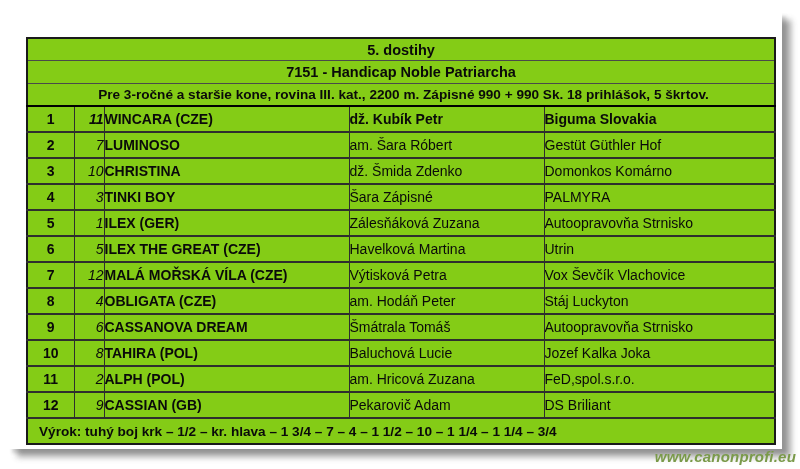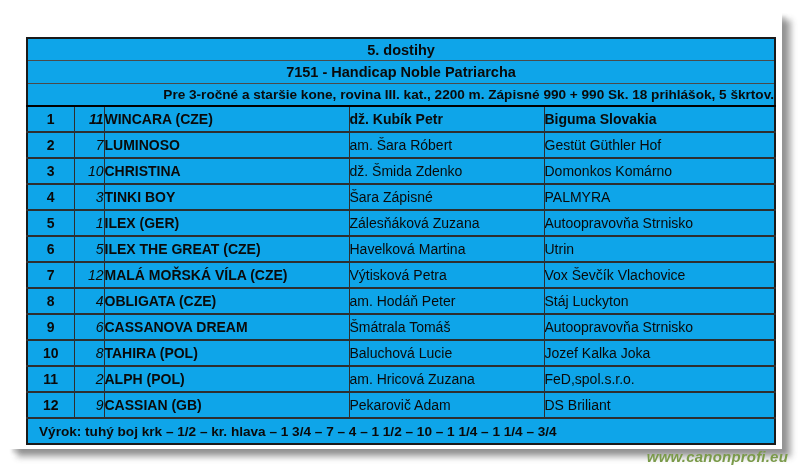--- a/index.html
+++ b/index.html
@@ -20,21 +20,21 @@
     height: 437px;
     background: #ffffff;
     box-shadow: 9px 8px 6px rgba(60,60,60,0.45), 4px 4px 3px rgba(120,120,120,0.25);
   }
   table.race-table {
     position: absolute;
     left: 26px;
     top: 37px;
     width: 748px;
     border-collapse: collapse;
-    background: #0ea5e9;
+    background: #84cc16;
     table-layout: fixed;
     border: 2px solid #1a1a1a;
     color: #0a0a0a;
   }
   table.race-table td {
     padding: 0;
     overflow: hidden;
     white-space: nowrap;
   }
   tr.hdr td {
@@ -44,21 +44,21 @@
     font-weight: bold;
     text-align: center;
   }
   tr.hdr2 td { height: 22px; }
   tr.cond td {
     height: 21px;
     border: 1px solid #111;
     border-bottom: 2px solid #000;
     font-size: 13.6px;
     font-weight: bold;
-    text-align: right;
+    text-align: center;
     padding-left: 5px;
   }
   tbody.results td {
     height: 24px;
     border: 2px solid #2e2e2e;
     border-left-width: 1px;
     border-right-width: 1px;
     font-size: 14px;
   }
   td.col-rank {
@@ -83,21 +83,21 @@
     height: 24px;
     border: 1px solid #111;
     border-top: 2px solid #2e2e2e;
     font-size: 13.6px;
     font-weight: bold;
     text-align: left;
     padding-left: 11px;
   }
   .watermark {
     position: absolute;
-    right: 12px;
+    right: 4px;
     bottom: 4px;
     font-style: italic;
     font-weight: bold;
     font-size: 15px;
     letter-spacing: 0.2px;
     margin-top: 44px;
   }
 </style>
 </head>
 <body>

